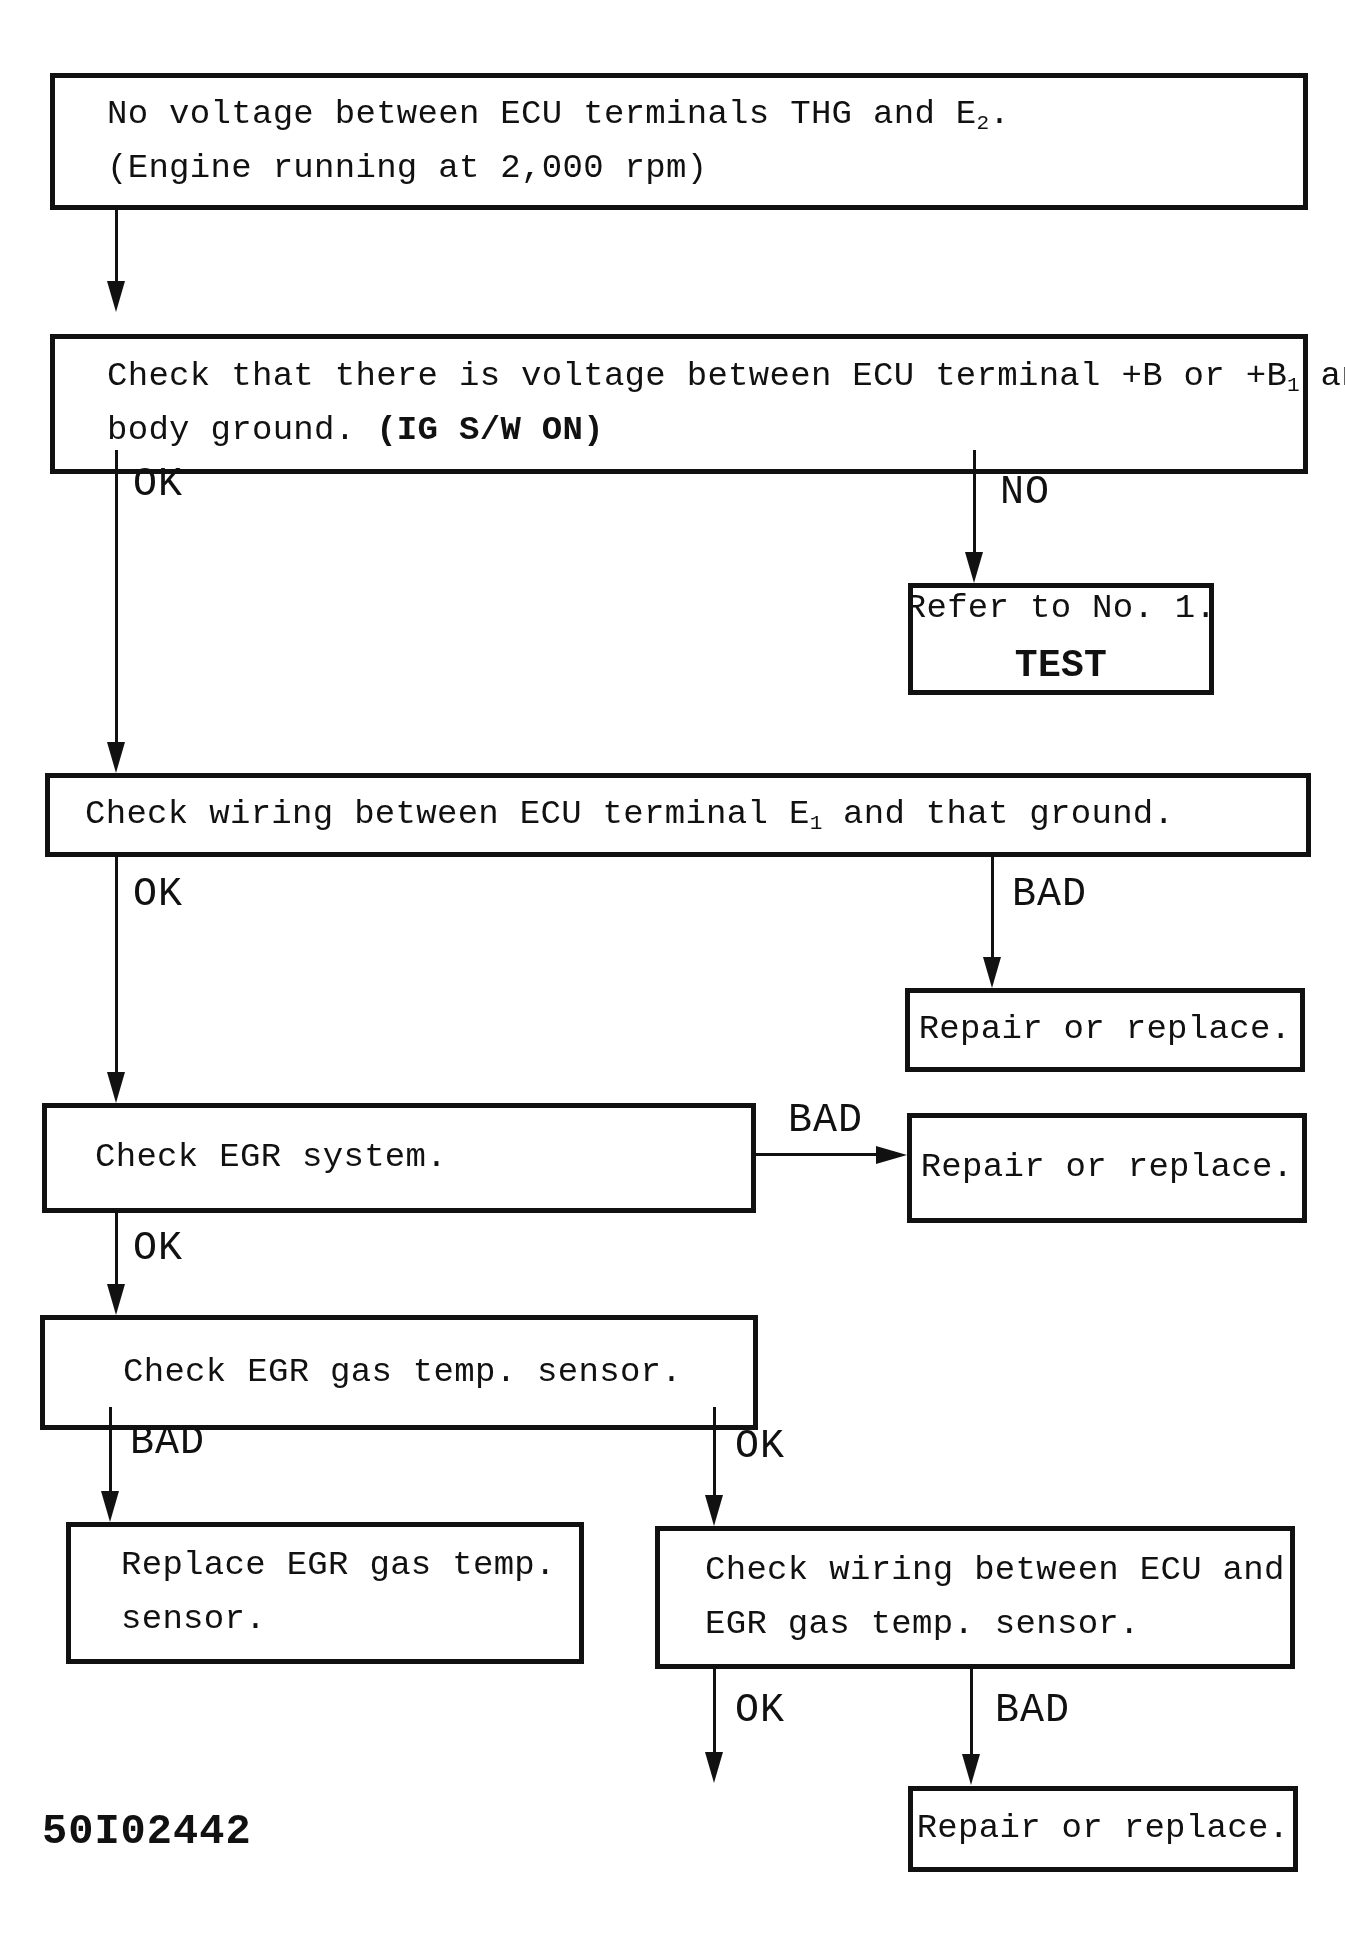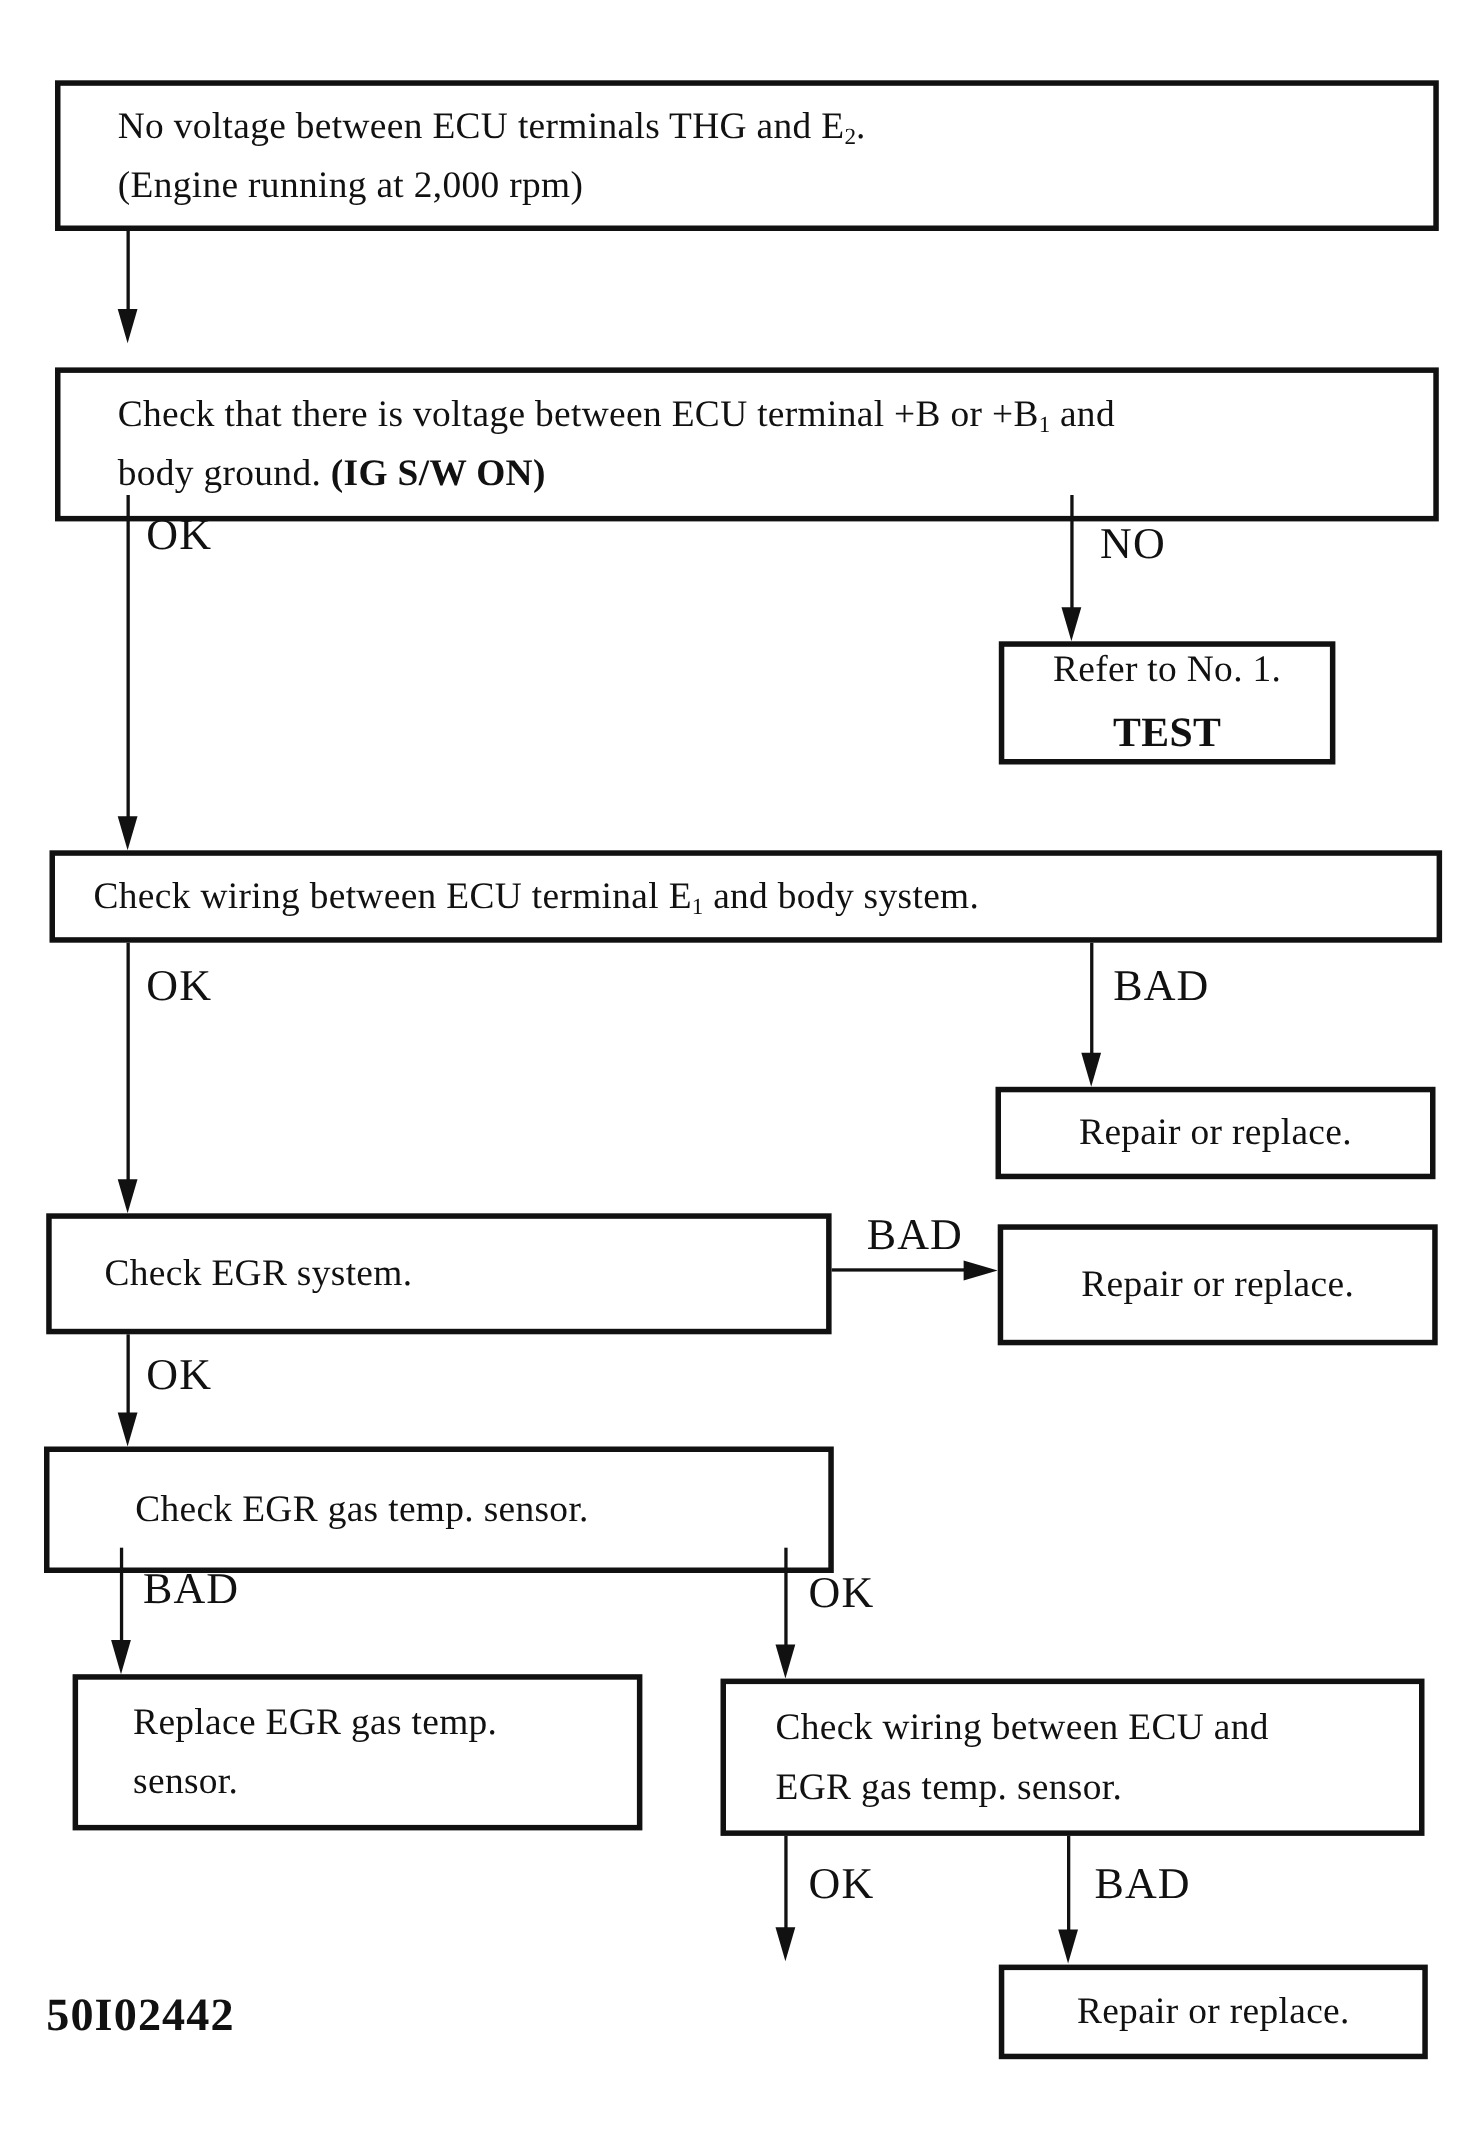--- a/index.html
+++ b/index.html
@@ -3,21 +3,21 @@
 <meta charset="utf-8">
 <style>
   :root { --ink:#111111; --paper:#ffffff; }
   * { box-sizing: border-box; }
   html,body { margin:0; padding:0; background:var(--paper); }
   .canvas {
     position: relative;
     width: 1345px;
     height: 1949px;
     background: var(--paper);
-    font-family: Liberation Serif, serif;
+    font-family: Liberation Mono, monospace;
     color: var(--ink);
     overflow: hidden;
   }
   .box {
     position: absolute;
     border: 5px solid var(--ink);
     background: var(--paper);
     display: flex;
     flex-direction: column;
     justify-content: center;
@@ -107,21 +107,21 @@
   <div class="vline" style="left:973px; top:450px; height:105px;"></div>
   <div class="ah-down" style="left:965px; top:552px;"></div>
   <div class="elabel" style="left:1000px; top:470px;">NO</div>
 
   <div class="box center" id="n-refer">
     <div class="tline">Refer to No. 1.</div>
     <div class="tline tline2">TEST</div>
   </div>
 
   <div class="box" id="n-wire-e1">
-    <div class="tline"><span>Check wiring between ECU terminal E</span><span class="sub">1</span><span> and body system.</span></div>
+    <div class="tline"><span>Check wiring between ECU terminal E</span><span class="sub">1</span><span> and that ground.</span></div>
   </div>
 
   <div class="vline" style="left:115px; top:857px; height:218px;"></div>
   <div class="ah-down" style="left:107px; top:1072px;"></div>
   <div class="elabel" style="left:133px; top:872px;">OK</div>
 
   <div class="vline" style="left:991px; top:857px; height:103px;"></div>
   <div class="ah-down" style="left:983px; top:957px;"></div>
   <div class="elabel" style="left:1012px; top:872px;">BAD</div>
 

